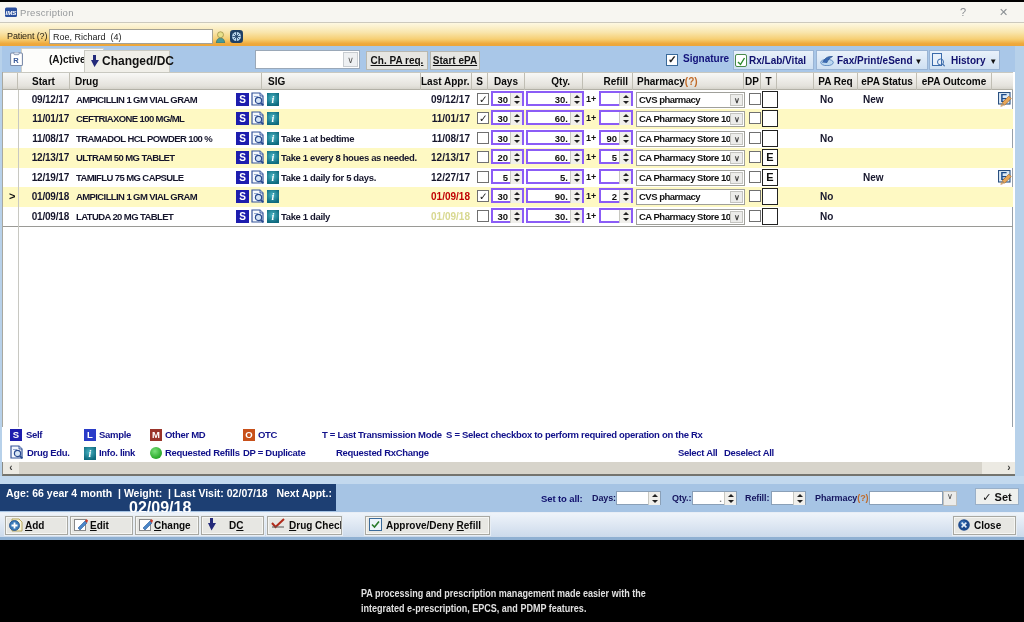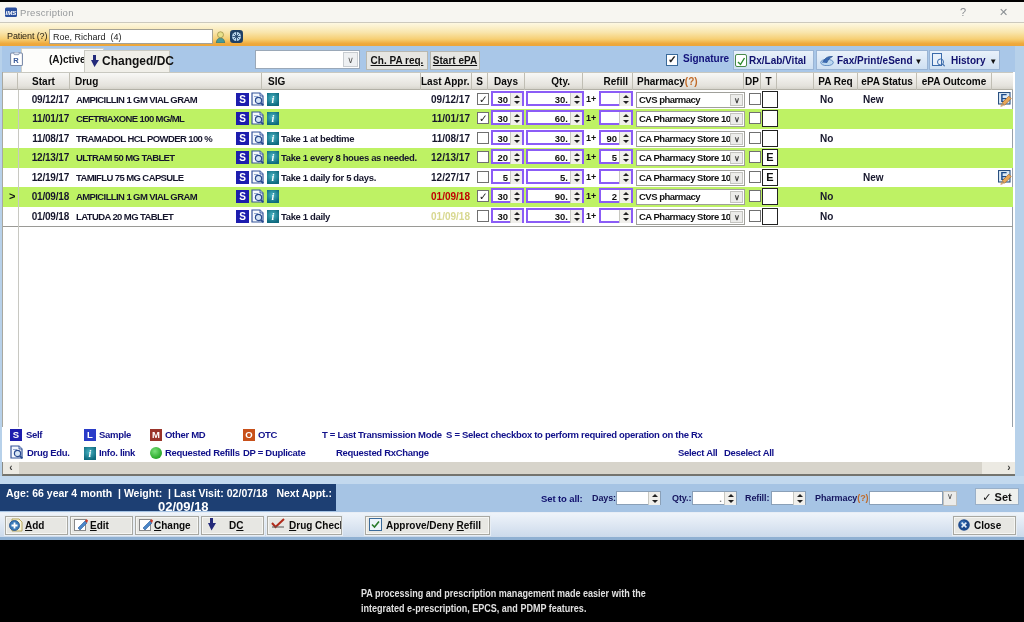--- a/index.html
+++ b/index.html
@@ -41,21 +41,21 @@
   border:1px solid #9ab4d4; font-size:10px; font-weight:bold; color:#10106e; white-space:nowrap; overflow:hidden; }
 
 
 #tablewrap { position:absolute; top:70px; left:2px; width:1011px; height:355px; background:#fff;
   border-left:1px solid #a8a8a0; border-right:1px solid #98a0a8; }
 #thead { position:absolute; top:0; left:0; width:1010px; height:18px;
   background:linear-gradient(#f8f8f6, #e4e2dc 80%, #d6d4cc); border-top:1px solid #c8c8c0; border-bottom:1px solid #b2b0a6; }
 .hc { position:absolute; top:0; height:17px; border-right:1px solid #c0beb4; font-size:10px;
   font-weight:bold; color:#0a0a0a; line-height:17px; white-space:nowrap; overflow:hidden; }
 .row { position:absolute; left:0; width:1010px; height:19.43px; }
-.row.alt { background:#bef264; }
+.row.alt { background:#fef9c3; }
 .rc { position:absolute; font-size:10px; font-weight:bold; color:#16162c; line-height:19px; white-space:nowrap; }
 .rc.sig { font-size:9.5px; left:278px; letter-spacing:-0.35px; }
 .rc.dt { left:17px; width:49px; text-align:right; letter-spacing:-0.2px; }
 .rc.drug { left:73px; font-size:9.5px; letter-spacing:-0.6px; width:159px; overflow:hidden; }
 .rc.la { left:418px; width:49px; text-align:right; }
 .cb.scb { left:474px; }
 .sbadge { left:233px; }
 .doc { left:248px; top:2px; }
 .epi { left:995px; top:2px; }
 .sbadge { position:absolute; width:13px; height:13px; top:3px; background:#1d1dae; color:#fff;
@@ -459,21 +459,21 @@
 
   <div id="hscroll">
     <div class="la" style="left:0;">‹</div>
     <div class="thumb"></div>
     <div class="ra" style="left:998px;">›</div>
   </div>
 
   <div id="infobar">
     <div id="infonavy">
       <div class="abs" style="left:6px;top:3px;white-space:nowrap;font-size:10.5px;">Age: 66 year 4 month&nbsp;&nbsp;| Weight:&nbsp;&nbsp;| Last Visit: 02/07/18&nbsp;&nbsp;&nbsp;Next Appt.:</div>
-      <div class="abs" style="left:158px;top:15px;font-size:13px;">02/09/18</div>
+      <div class="abs" style="left:129px;top:15px;font-size:16px;">02/09/18</div>
     </div>
     <div class="inflbl" style="left:541px;font-size:9.5px;color:#10106e;">Set to all:</div>
     <div class="inflbl" style="left:592px;">Days:</div>
     <div class="spin infspin" style="left:616px;width:45px;">
           <div class="btns"></div>
         </div>
     <div class="inflbl" style="left:672px;">Qty.:</div>
     <div class="spin infspin" style="left:692px;width:45px;">
           <div class="v" style="color:#888;">.</div>
           <div class="btns"></div>

